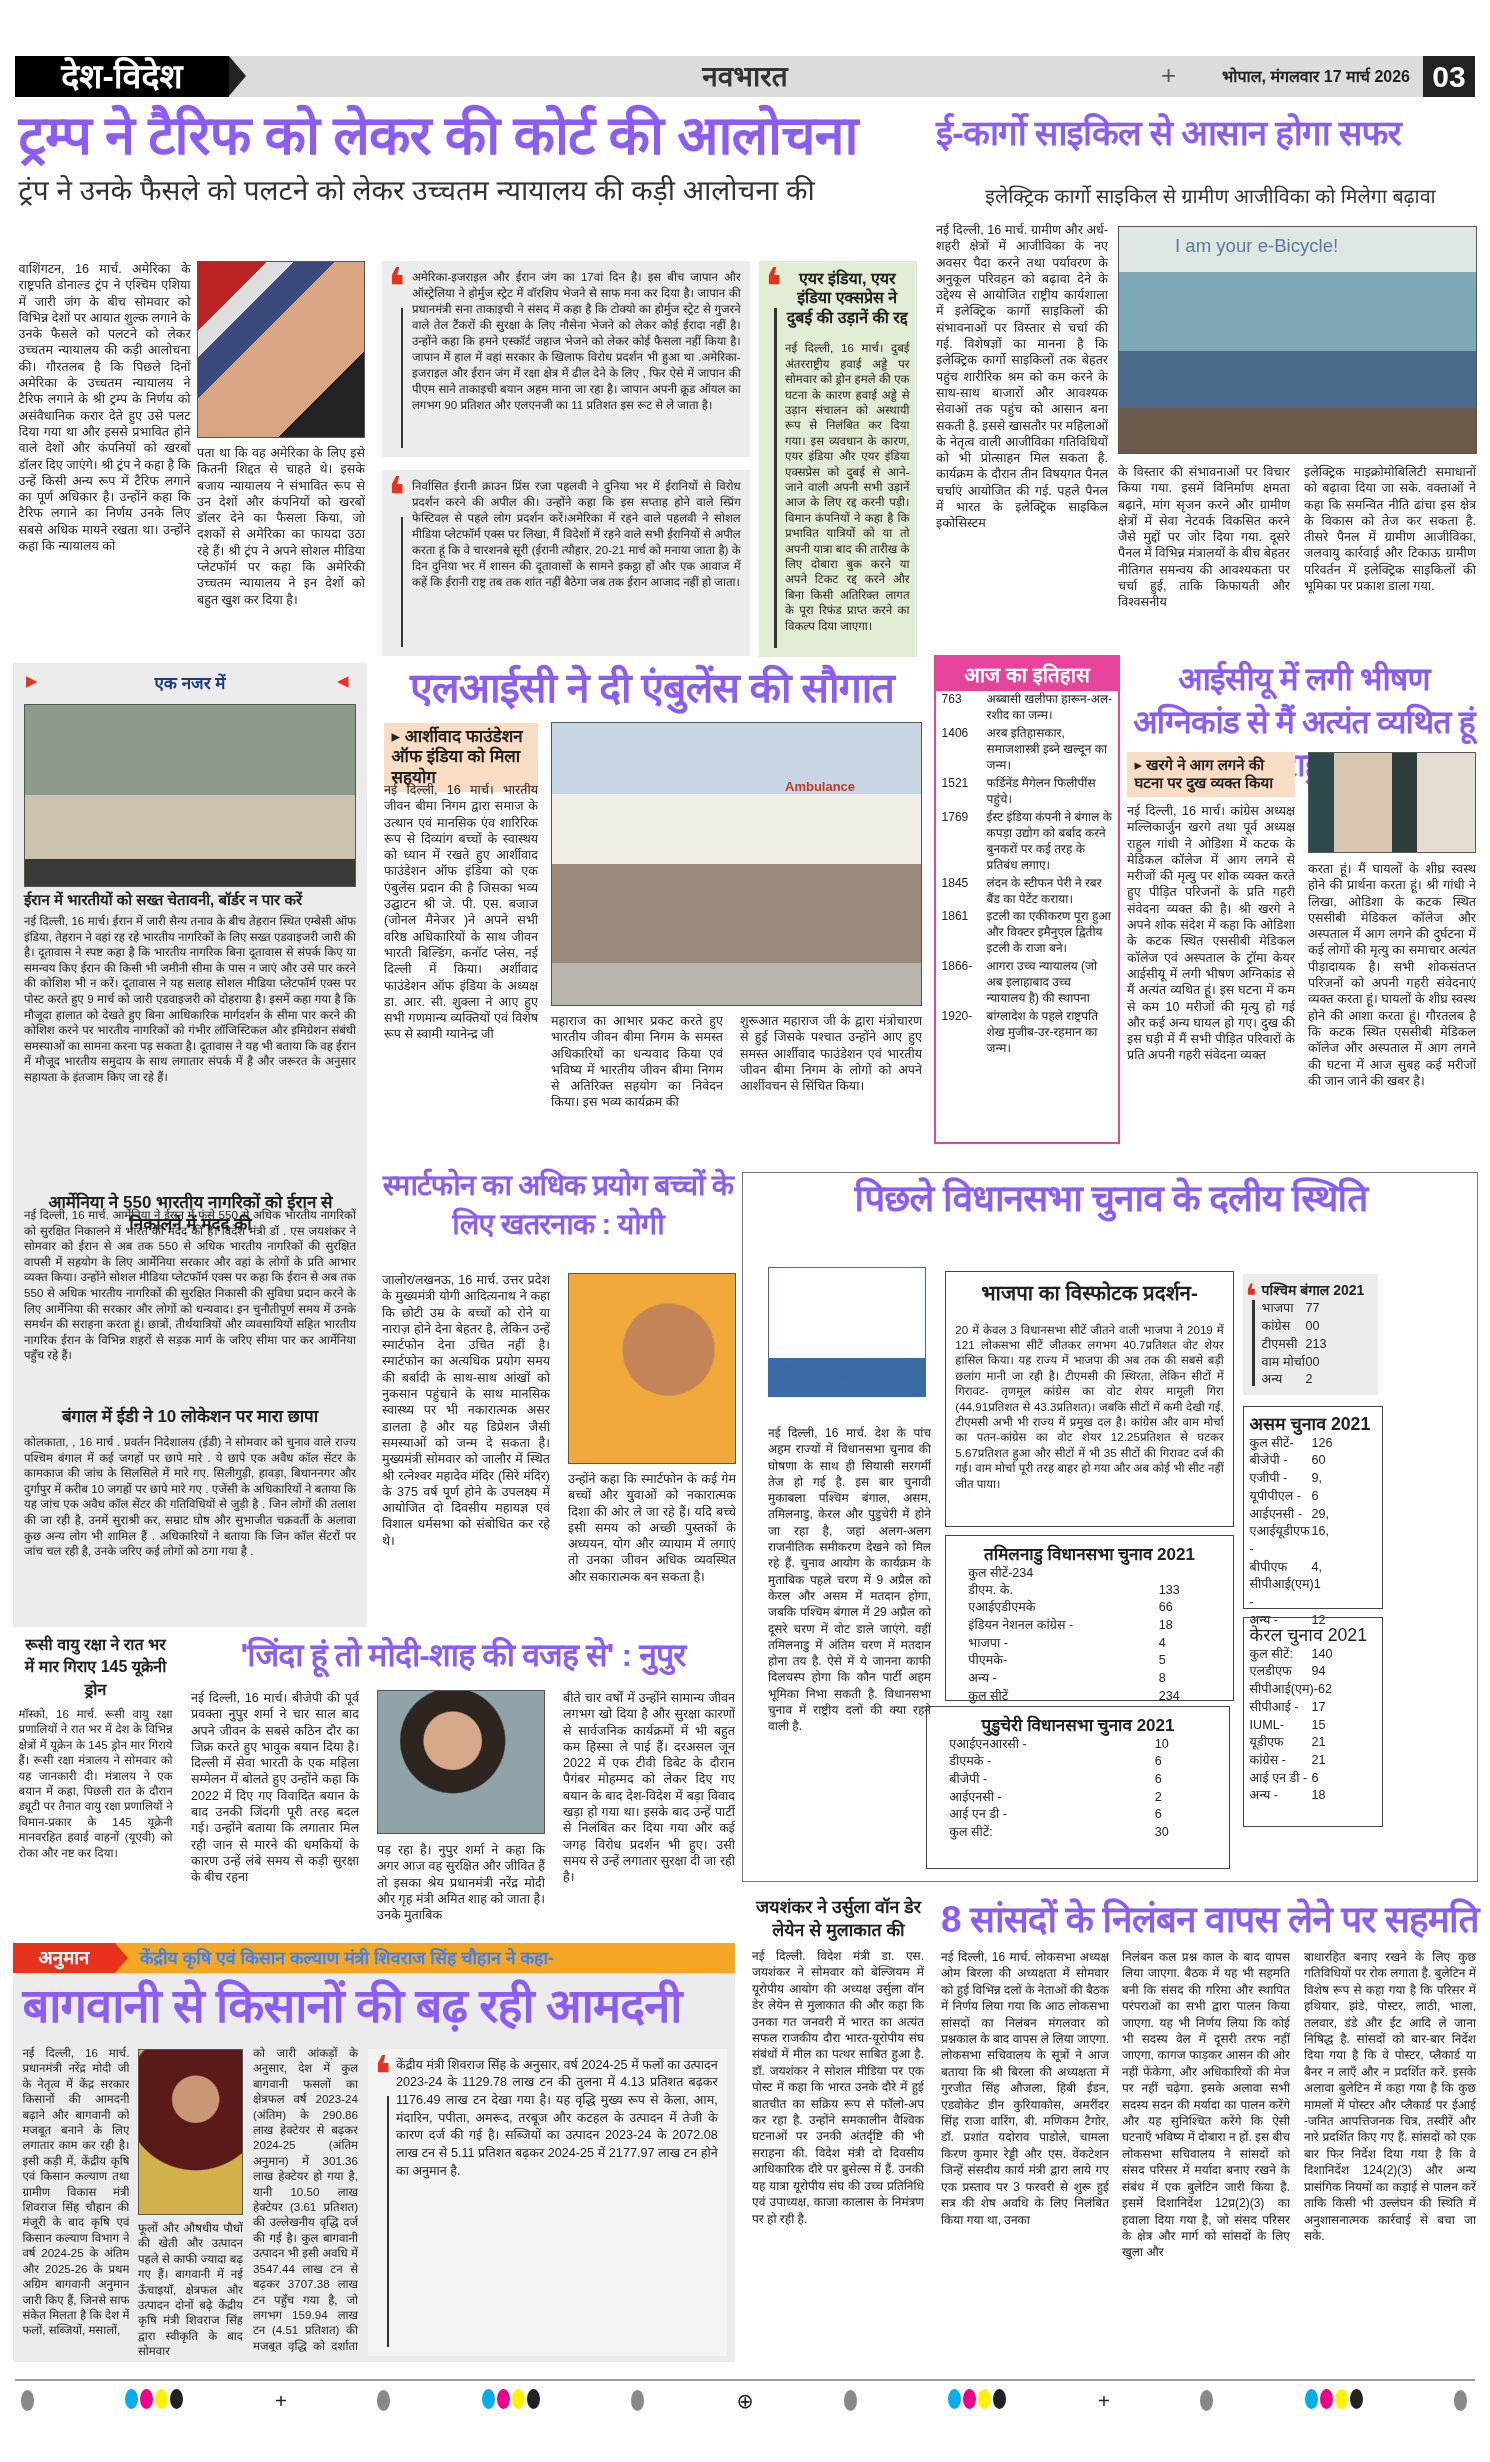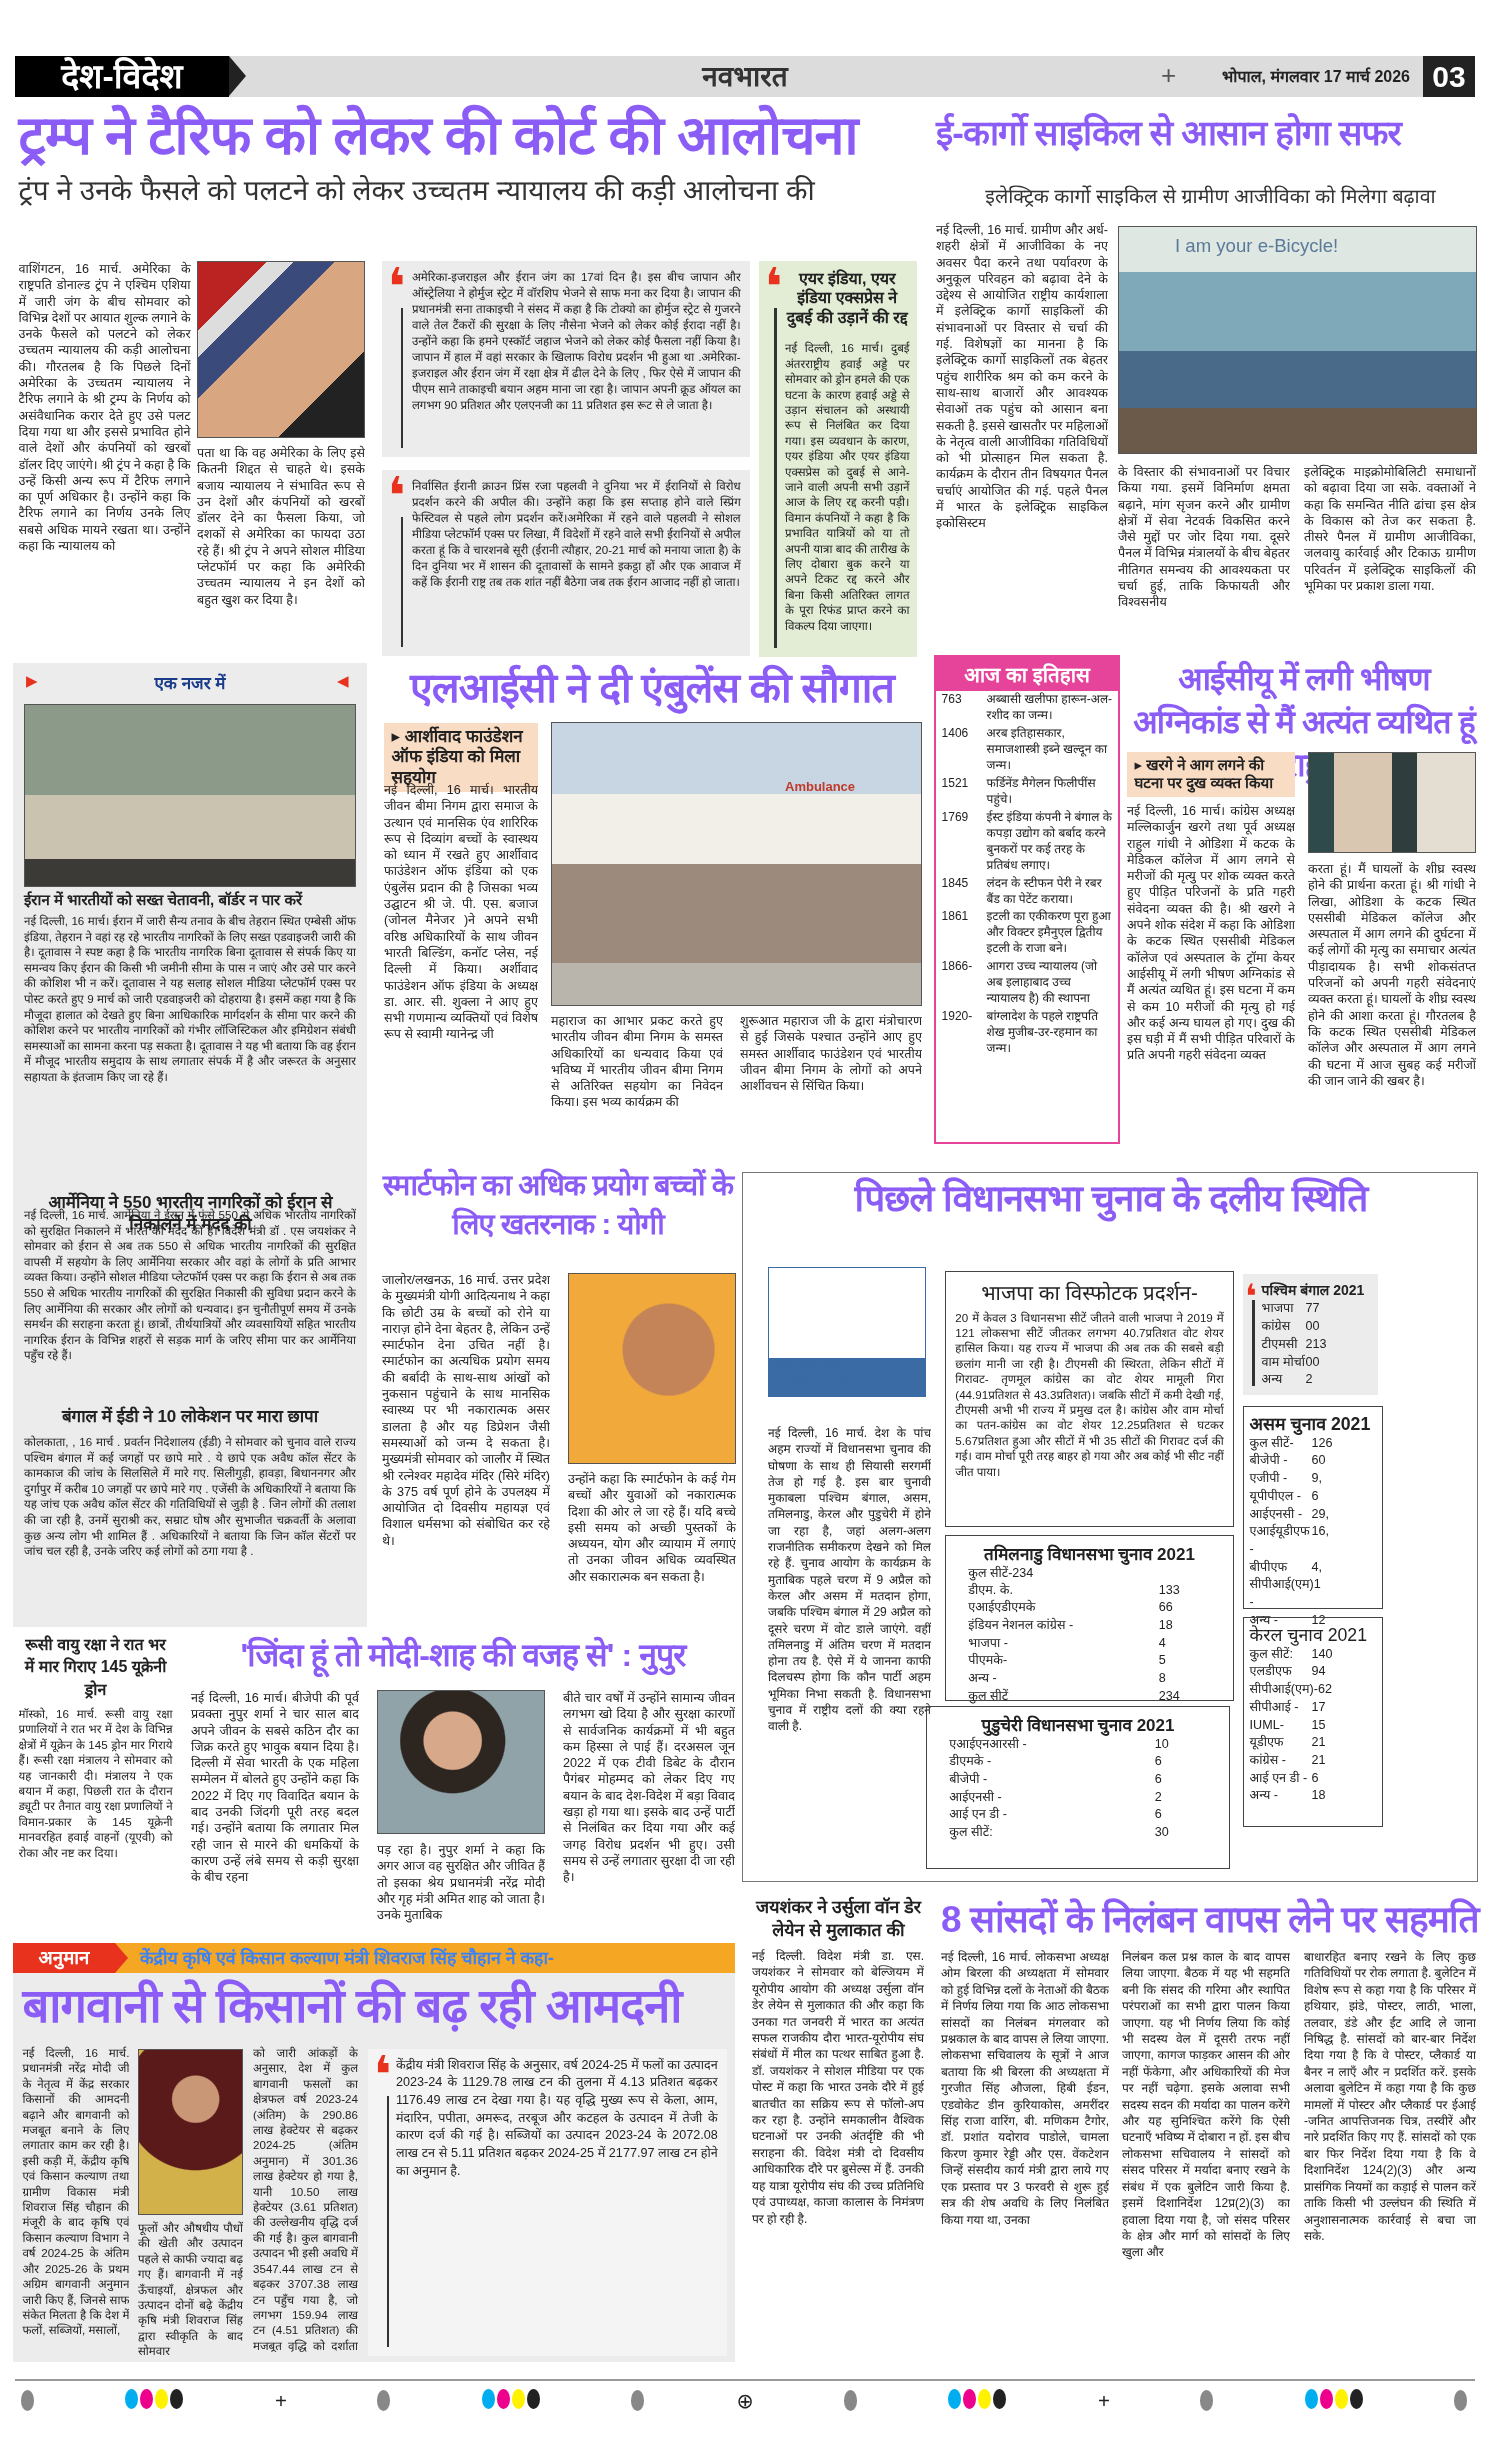--- a/index.html
+++ b/index.html
@@ -142,21 +142,21 @@
 <div class="abs txt" style="left:382px;top:1272px;width:168px;height:349px;overflow:hidden">जालोर/लखनऊ, 16 मार्च. उत्तर प्रदेश के मुख्यमंत्री योगी आदित्यनाथ ने कहा कि छोटी उम्र के बच्चों को रोने या नाराज़ होने देना बेहतर है, लेकिन उन्हें स्मार्टफोन देना उचित नहीं है। स्मार्टफोन का अत्यधिक प्रयोग समय की बर्बादी के साथ-साथ आंखों को नुकसान पहुंचाने के साथ मानसिक स्वास्थ्य पर भी नकारात्मक असर डालता है और यह डिप्रेशन जैसी समस्याओं को जन्म दे सकता है। मुख्यमंत्री सोमवार को जालौर में स्थित श्री रत्नेश्वर महादेव मंदिर (सिरे मंदिर) के 375 वर्ष पूर्ण होने के उपलक्ष्य में आयोजित दो दिवसीय महायज्ञ एवं विशाल धर्मसभा को संबोधित कर रहे थे।</div>
 <div class="abs img" style="left:568px;top:1273px;width:168px;height:191px;background:radial-gradient(circle at 60% 40%,#c58457 0 30%,#f0a93a 31%)"></div>
 <div class="abs txt" style="left:568px;top:1471px;width:168px;height:149px;overflow:hidden">उन्होंने कहा कि स्मार्टफोन के कई गेम बच्चों और युवाओं को नकारात्मक दिशा की ओर ले जा रहे हैं। यदि बच्चे इसी समय को अच्छी पुस्तकों के अध्ययन, योग और व्यायाम में लगाएं तो उनका जीवन अधिक व्यवस्थित और सकारात्मक बन सकता है।</div>
 
 <div class="abs" style="left:742px;top:1172px;width:736px;height:710px;border:1.9px solid #777"></div>
 <div class="abs h1" style="left:750px;top:1175px;width:722px;font-size:37px;line-height:48px;text-align:center">पिछले विधानसभा चुनाव के दलीय स्थिति</div>
 <div class="abs" style="left:768px;top:1267px;width:158px;height:130px;background:linear-gradient(180deg,#fff 0 70%,#3a6ba5 70%);border:0.9px solid #3a6ba5;font-size:8.4px;color:#3a6ba5;padding:93px 7.5px 0"><span>भारत निर्वाचन आयोग Election Commission of India</span></div>
 <div class="abs txt" style="left:768px;top:1425px;width:163px;height:438px;overflow:hidden;font-size:12px;line-height:16.3px">नई दिल्ली, 16 मार्च. देश के पांच अहम राज्यों में विधानसभा चुनाव की घोषणा के साथ ही सियासी सरगर्मी तेज हो गई है. इस बार चुनावी मुकाबला पश्चिम बंगाल, असम, तमिलनाडु, केरल और पुडुचेरी में होने जा रहा है, जहां अलग-अलग राजनीतिक समीकरण देखने को मिल रहे हैं. चुनाव आयोग के कार्यक्रम के मुताबिक पहले चरण में 9 अप्रैल को केरल और असम में मतदान होगा, जबकि पश्चिम बंगाल में 29 अप्रैल को दूसरे चरण में वोट डाले जाएंगे. वहीं तमिलनाडु में अंतिम चरण में मतदान होना तय है. ऐसे में ये जानना काफी दिलचस्प होगा कि कौन पार्टी अहम भूमिका निभा सकती है. विधानसभा चुनाव में राष्ट्रीय दलों की क्या रहने वाली है.</div>
 
 <div class="abs elbox" style="left:945px;top:1271px;width:289px;height:256px">
-  <div style="font-weight:normal;font-size:20.5px;text-align:center;margin-bottom:4px">भाजपा का विस्फोटक प्रदर्शन-</div>
+  <div style="font-weight:bold;font-size:20.5px;text-align:center;margin-bottom:16px">भाजपा का विस्फोटक प्रदर्शन-</div>
   <div class="txt" style="font-size:11.6px;line-height:15.4px">20 में केवल 3 विधानसभा सीटें जीतने वाली भाजपा ने 2019 में 121 लोकसभा सीटें जीतकर लगभग 40.7प्रतिशत वोट शेयर हासिल किया। यह राज्य में भाजपा की अब तक की सबसे बड़ी छलांग मानी जा रही है। टीएमसी की स्थिरता, लेकिन सीटों में गिरावट- तृणमूल कांग्रेस का वोट शेयर मामूली गिरा (44.91प्रतिशत से 43.3प्रतिशत)। जबकि सीटों में कमी देखी गई, टीएमसी अभी भी राज्य में प्रमुख दल है। कांग्रेस और वाम मोर्चा का पतन-कांग्रेस का वोट शेयर 12.25प्रतिशत से घटकर 5.67प्रतिशत हुआ और सीटों में भी 35 सीटों की गिरावट दर्ज की गई। वाम मोर्चा पूरी तरह बाहर हो गया और अब कोई भी सीट नहीं जीत पाया।</div>
 </div>
 
 <div class="abs elbox tbl" style="left:945px;top:1535px;width:289px;height:166px">
   <div style="font-weight:bold;font-size:17px;text-align:center">तमिलनाडु विधानसभा चुनाव 2021</div>
   <div style="font-size:12.6px;line-height:17px;padding-left:13px">कुल सीटें-234</div>
   <div id="tn-rows" style="padding-left:13px">
       <div class="r">
         <span>डीएम. के.</span>
         <span>133</span>

